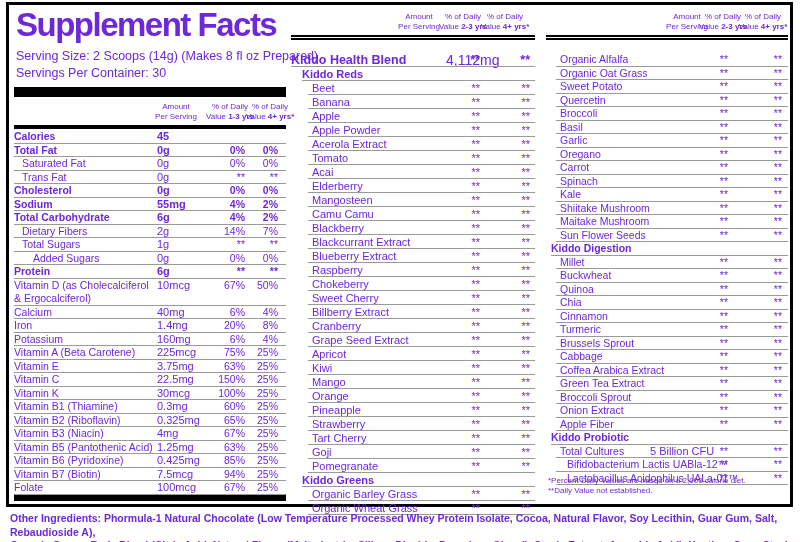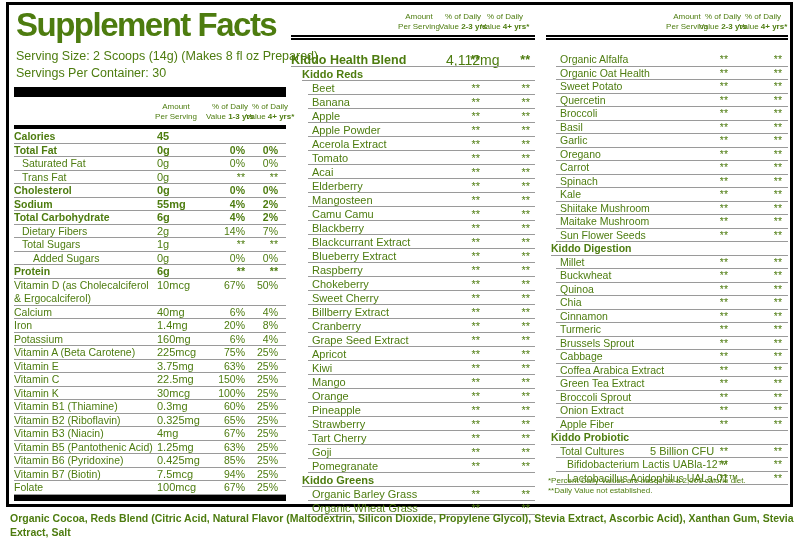--- a/index.html
+++ b/index.html
@@ -1,17 +1,17 @@
 <!DOCTYPE html>
 <html><head>
 <meta charset="utf-8">
 <style>
   html,body{margin:0;padding:0;background:#fff;}
   #page{position:relative;width:800px;height:542px;background:#fff;overflow:hidden;
-        font-family:"Liberation Sans","DejaVu Sans",sans-serif;color:#4d7c0f;}
+        font-family:"Liberation Sans","DejaVu Sans",sans-serif;color:#6d28d9;}
   #outer-box{position:absolute;left:6px;top:2px;width:781px;height:499px;border:3px solid #000;}
   .col{position:absolute;top:6px;}
   #col-left{left:14px;width:272px;height:500px;}
   #col-mid{left:291px;width:244px;height:500px;}
   #col-right{left:546px;width:242px;height:500px;}
 
   .title{position:absolute;top:0px;left:2px;font-size:33px;font-weight:bold;letter-spacing:-1.5px;line-height:38px;white-space:nowrap;}
   .serv{position:absolute;left:2px;font-size:12.5px;line-height:15px;white-space:nowrap;}
   #serv1{top:43px;} #serv2{top:60px;}
 
@@ -195,21 +195,21 @@
     <div class="hdr" style="left:182px;width:70px;">
       <span>% of Daily</span><br>
       <span>Value </span><b>4+ yrs*</b>
     </div>
     <div class="dblbar">
         <div class="b1"></div>
         <div class="b2"></div>
       </div>
     <div class="rows">
         <div class="row item"><span class="nm">Organic Alfalfa</span><span class="p1">**</span><span class="p2">**</span></div>
-        <div class="row item"><span class="nm">Organic Oat Health</span><span class="p1">**</span><span class="p2">**</span></div>
+        <div class="row item"><span class="nm">Organic Oat Grass</span><span class="p1">**</span><span class="p2">**</span></div>
         <div class="row item"><span class="nm">Sweet Potato</span><span class="p1">**</span><span class="p2">**</span></div>
         <div class="row item"><span class="nm">Quercetin</span><span class="p1">**</span><span class="p2">**</span></div>
         <div class="row item"><span class="nm">Broccoli</span><span class="p1">**</span><span class="p2">**</span></div>
         <div class="row item"><span class="nm">Basil</span><span class="p1">**</span><span class="p2">**</span></div>
         <div class="row item"><span class="nm">Garlic</span><span class="p1">**</span><span class="p2">**</span></div>
         <div class="row item"><span class="nm">Oregano</span><span class="p1">**</span><span class="p2">**</span></div>
         <div class="row item"><span class="nm">Carrot</span><span class="p1">**</span><span class="p2">**</span></div>
         <div class="row item"><span class="nm">Spinach</span><span class="p1">**</span><span class="p2">**</span></div>
         <div class="row item"><span class="nm">Kale</span><span class="p1">**</span><span class="p2">**</span></div>
         <div class="row item"><span class="nm">Shiitake Mushroom</span><span class="p1">**</span><span class="p2">**</span></div>
@@ -234,15 +234,16 @@
         <div class="row item2"><span class="nm">Bifidobacterium Lactis UABla-12™</span><span class="p1">**</span><span class="p2">**</span></div>
         <div class="row item2"><span class="nm">Lactobacillus Acidophilus UALa-01™</span><span class="p1">**</span><span class="p2">**</span></div>
       </div>
     <div id="footnotes">
       <div>*Percent Daily Values are based on a 2,000 calorie diet.</div>
       <div>**Daily Value not established.</div>
     </div>
   </div>
 
   <div id="other-ing">
+    <div>Other Ingredients: Phormula-1 Natural Chocolate (Low Temperature Processed Whey Protein Isolate, Cocoa, Natural Flavor, Soy Lecithin, Guar Gum, Salt, Rebaudioside A),</div>
     <div>Organic Cocoa, Reds Blend (Citric Acid, Natural Flavor (Maltodextrin, Silicon Dioxide, Propylene Glycol), Stevia Extract, Ascorbic Acid), Xanthan Gum, Stevia Extract, Salt</div>
   </div>
 </div>
 
 </body></html>

